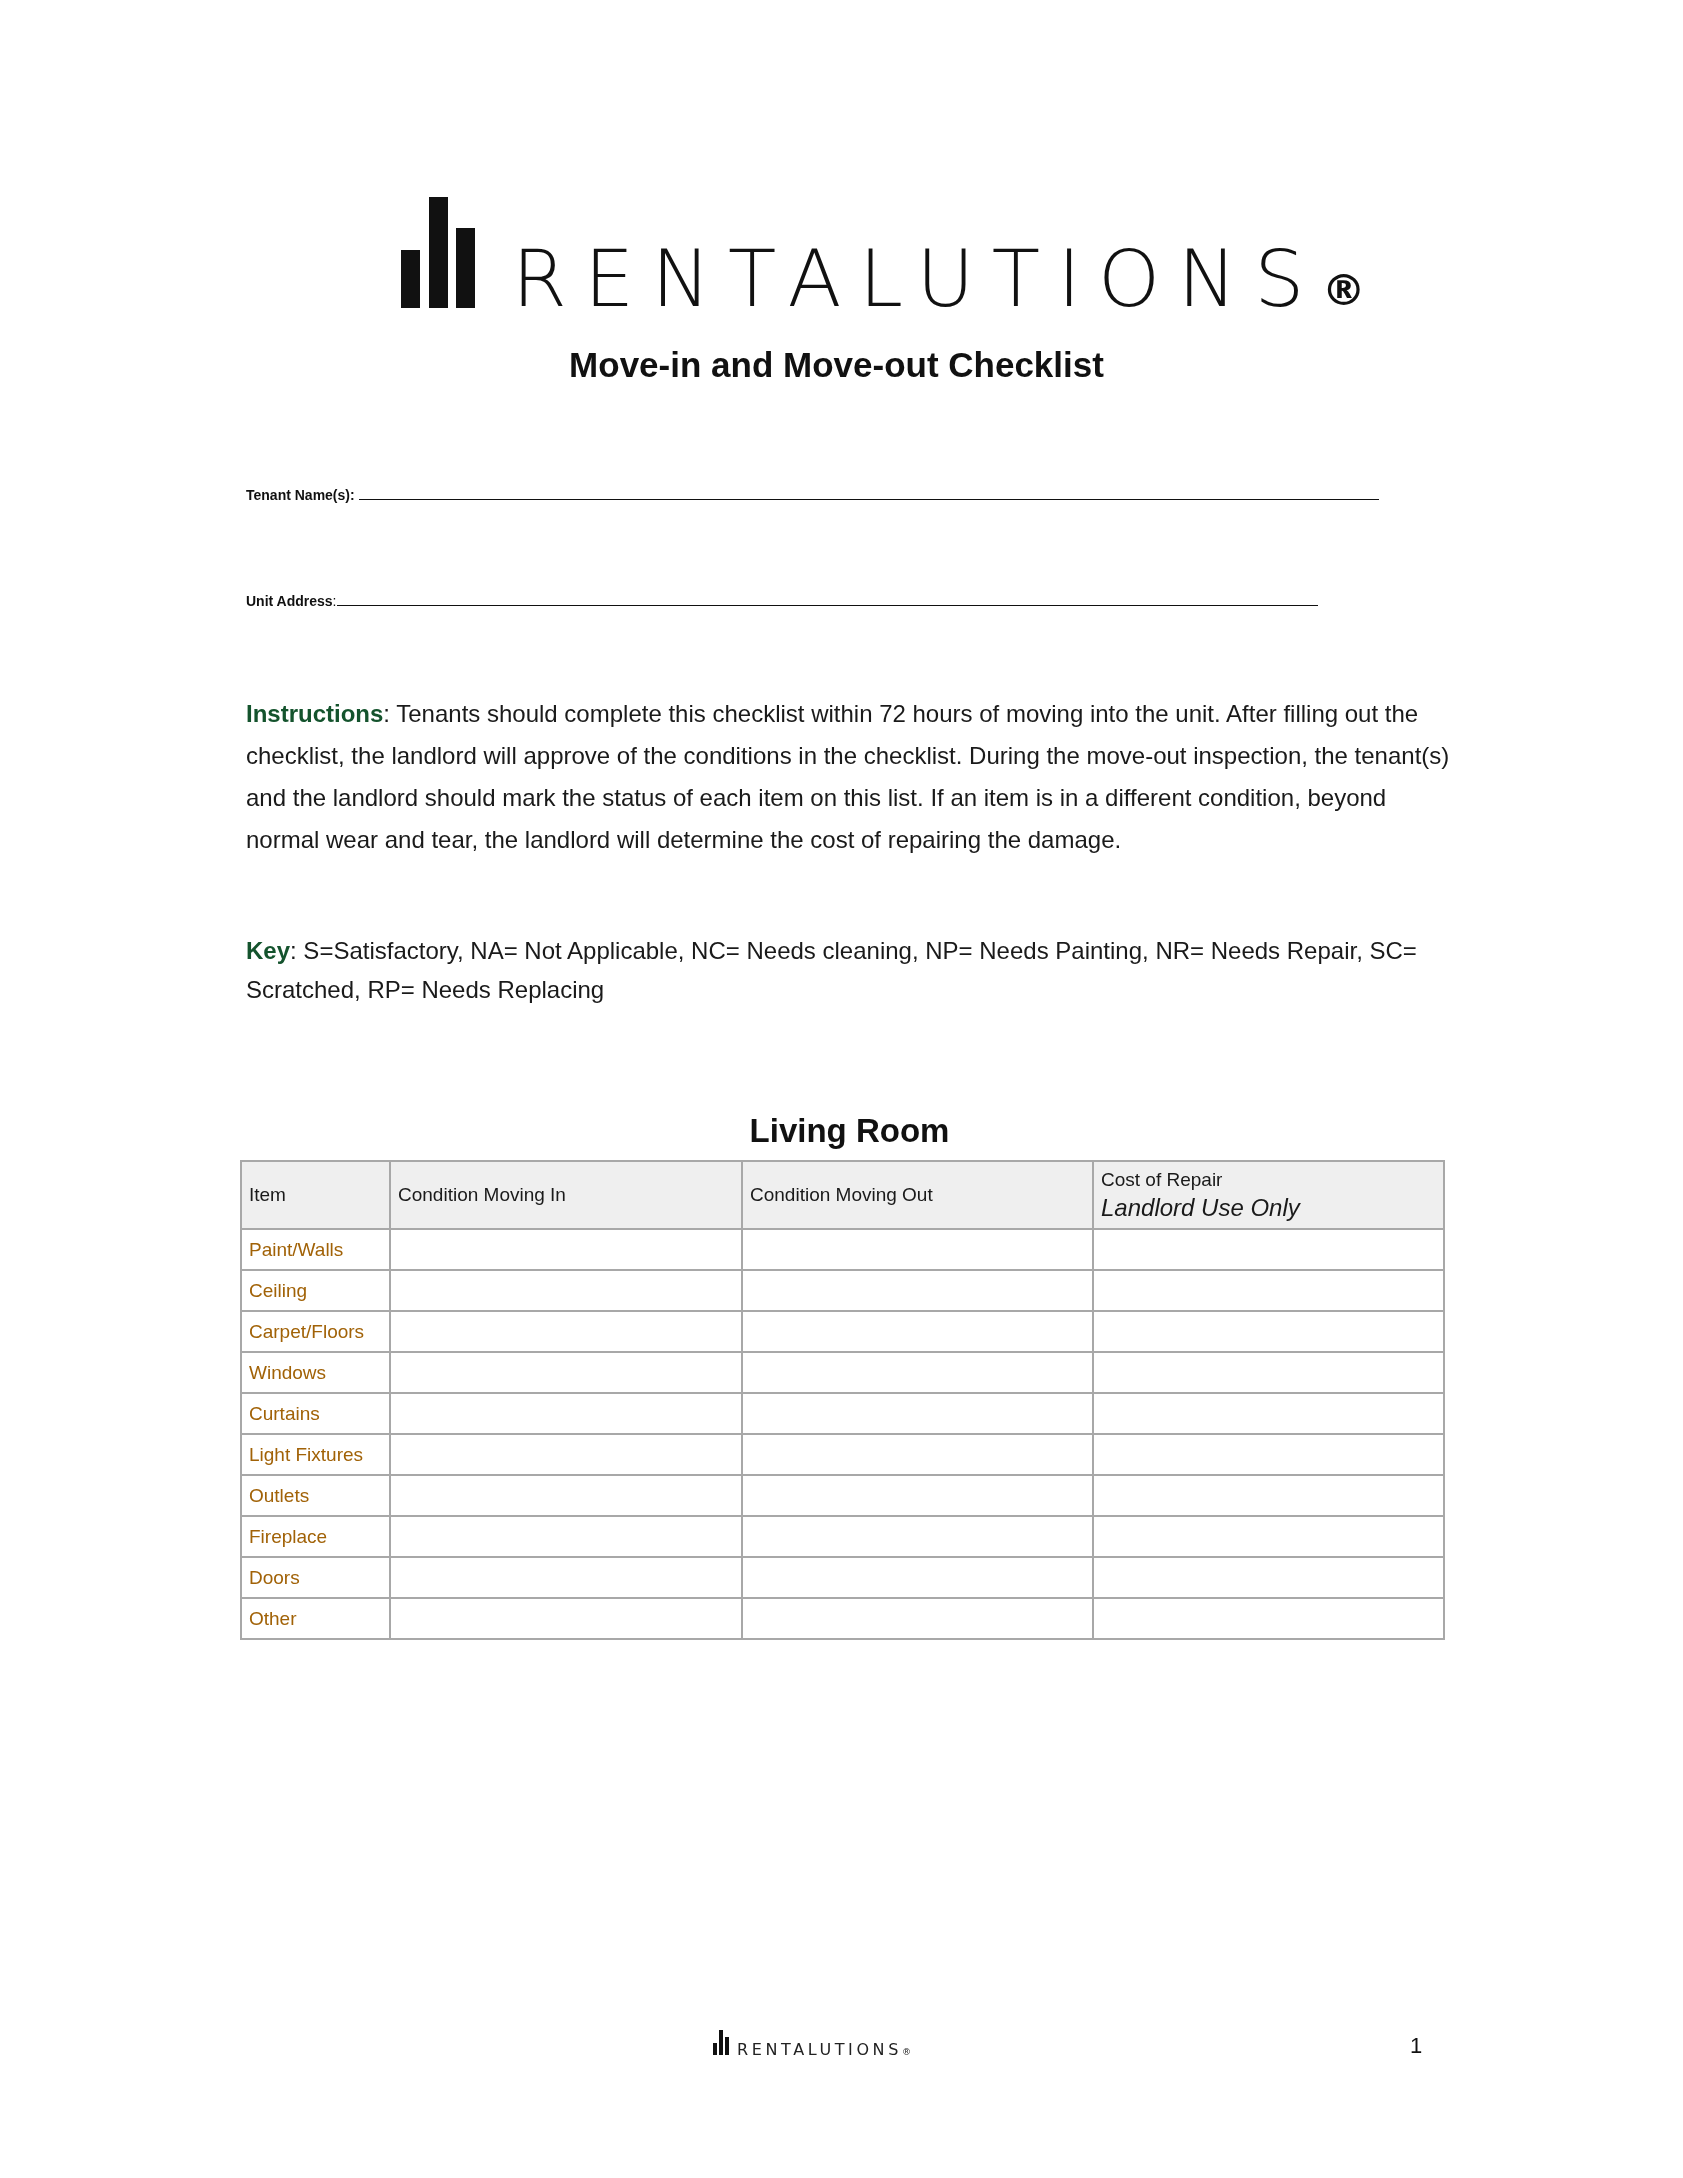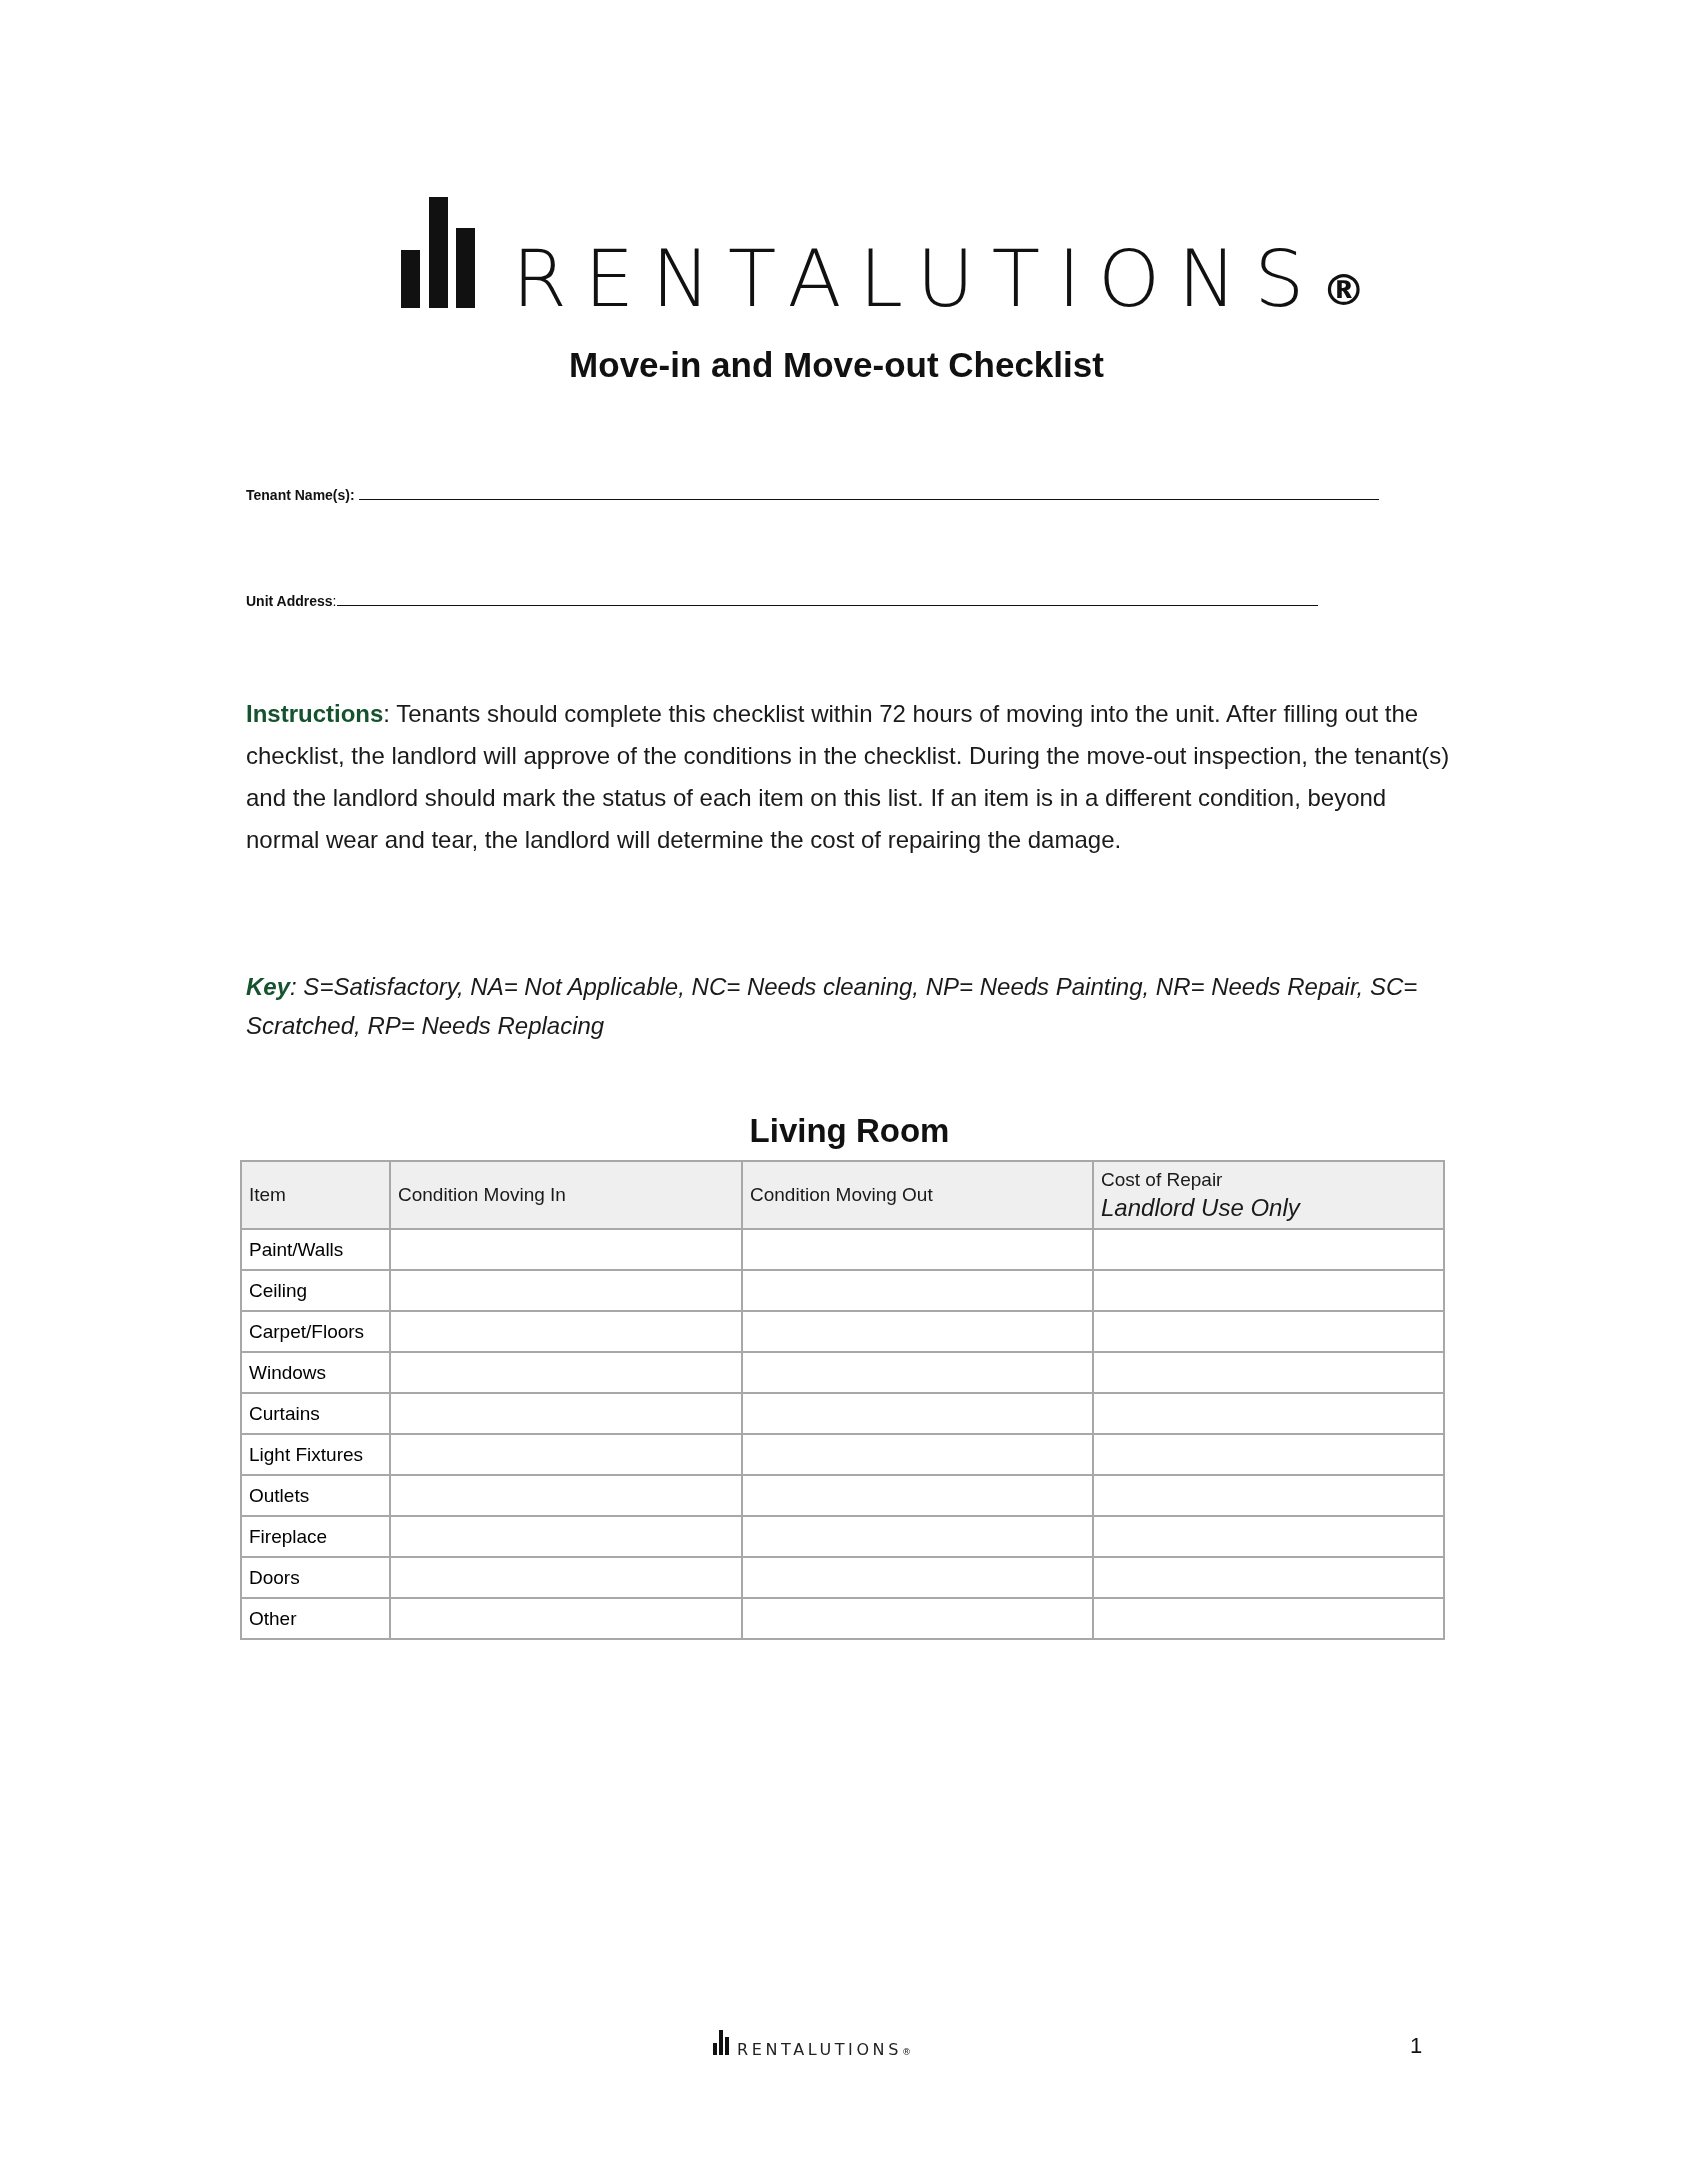--- a/index.html
+++ b/index.html
@@ -35,42 +35,42 @@
   .tenant { top: 483px; }
   .tenant .line { width: 1020px; margin-left: 4px; }
   .unit { top: 589px; }
   .unit .line { width: 981px; }
 
   .para {
     left: 246px; width: 1208px; font-size: 24px; line-height: 42px; color: #1a1a1a;
   }
   .para b { color: #14532d; }
   .instructions { top: 693px; }
-  .key { top: 967px; line-height: 39px; font-style: italic; }
+  .key { top: 931px; line-height: 39px; }
 
   .section-title {
     left: 0; width: 1683px; top: 1110px; text-align: center;
     font-size: 33px; font-weight: bold; line-height: 42px;
     transform: translateX(-1px);
     margin-left: 9px;
   }
 
   table.checklist {
     position: absolute; left: 240px; top: 1160px;
     border-collapse: collapse; width: 1205px; table-layout: fixed;
     font-size: 19px;
   }
   table.checklist th, table.checklist td {
     border: 2px solid #a8a8a8; padding: 0 0 0 7px; text-align: left; vertical-align: middle;
   }
   table.checklist th {
     height: 66px; background: #efefef; font-weight: normal; color: #1a1a1a;
   }
   table.checklist th .sub { display: block; font-style: italic; font-size: 24px; margin-top: 3px; }
-  table.checklist td { height: 39px; color: #000000; }
+  table.checklist td { height: 39px; color: #a16207; }
   col.c1 { width: 149px; } col.c2 { width: 352px; } col.c3 { width: 351px; } col.c4 { width: 351px; }
 
   .footer-logo { left: 713px; top: 2030px; height: 25px; width: 198px; }
   .footer-logo .bar { position: absolute; background: #111; width: 4px; bottom: 0; }
   .footer-logo .b1 { left: 0; height: 12px; }
   .footer-logo .b2 { left: 6px; height: 25px; }
   .footer-logo .b3 { left: 12px; height: 18px; }
   .footer-logo .word {
     position: absolute; left: 24px; bottom: -3px;
     font-family: "DejaVu Sans", sans-serif; font-size: 16px; letter-spacing: 3.6px; line-height: 1; color: #222;

